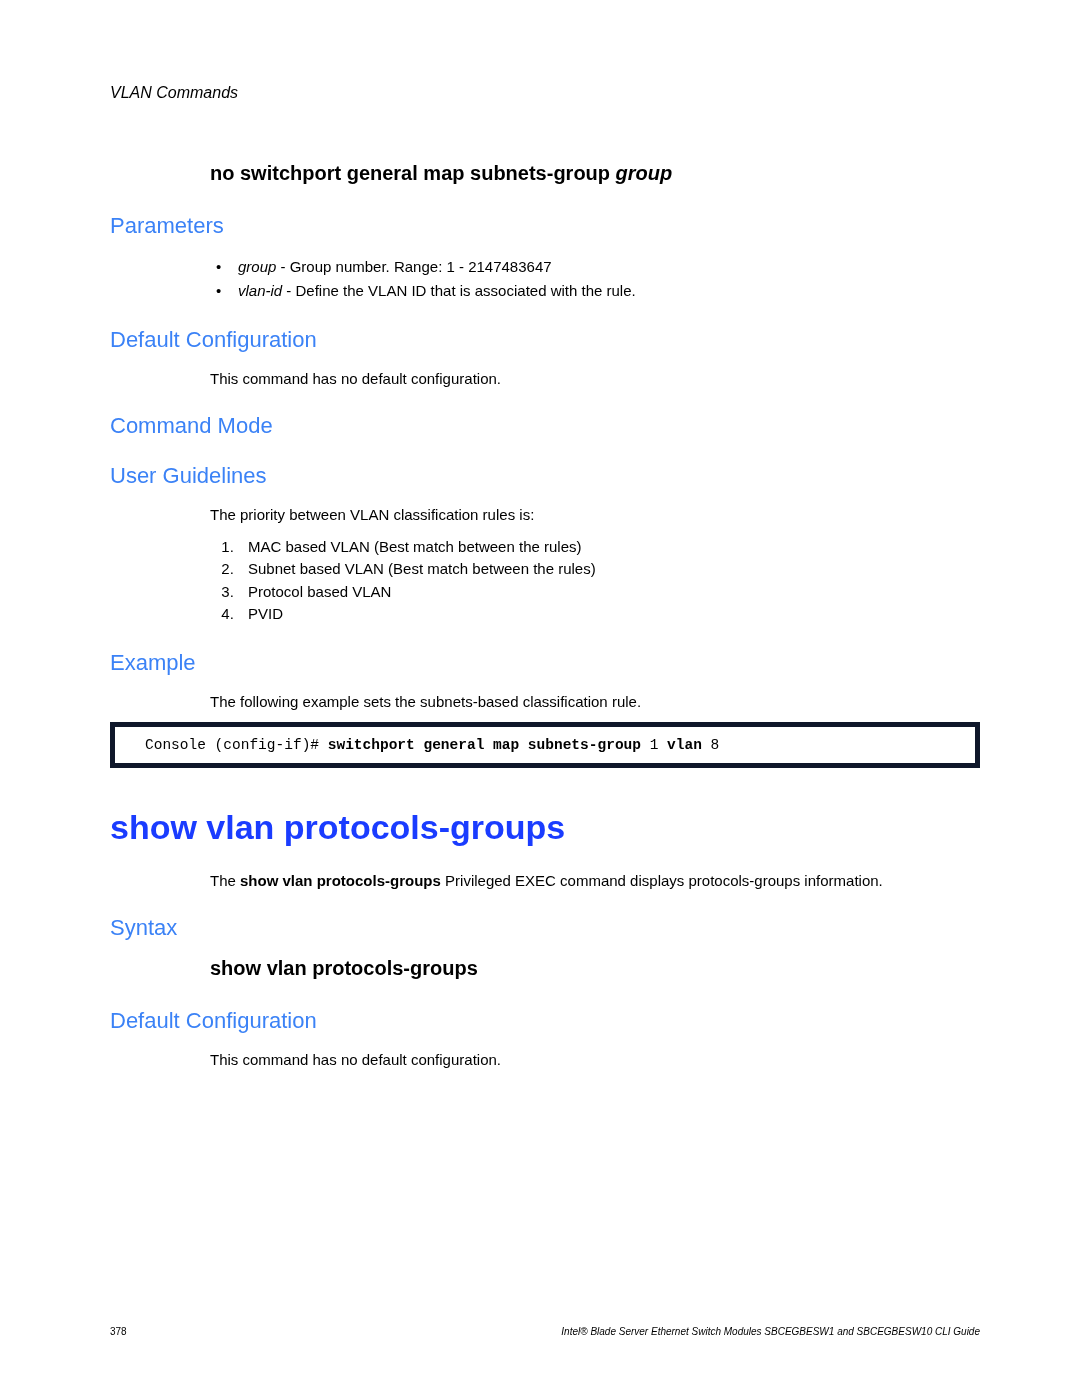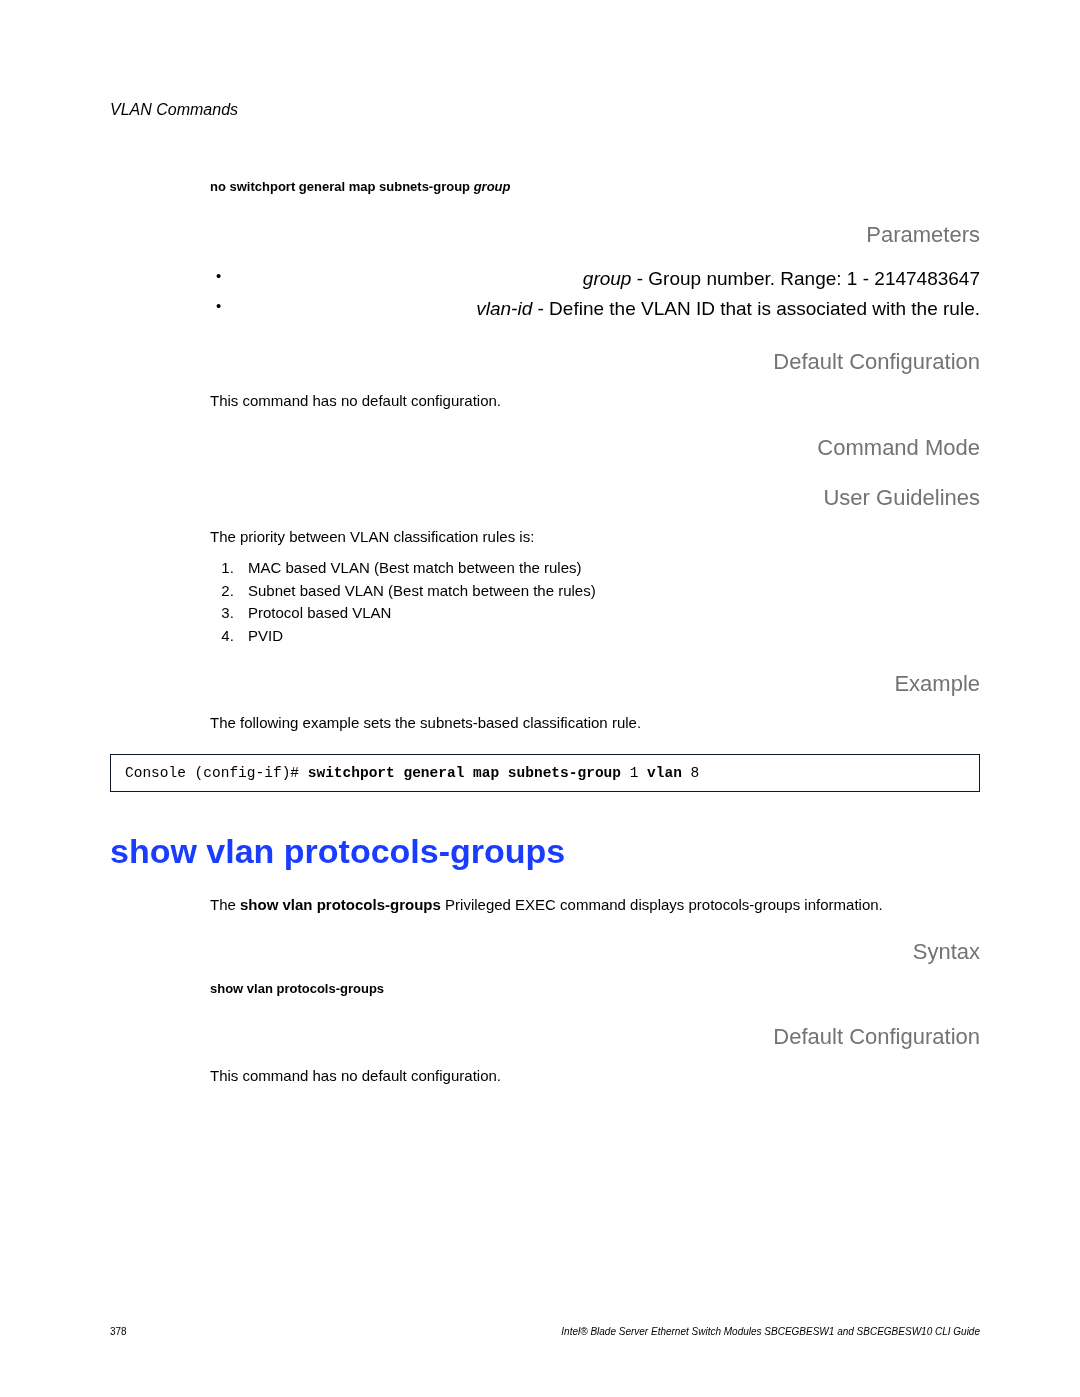--- a/index.html
+++ b/index.html
@@ -16,56 +16,53 @@
     padding: 84px 100px 60px 110px;
     box-sizing: border-box;
     width: 100%;
     height: 100%;
     position: relative;
   }
   .header-title {
     font-style: italic;
     font-size: 16px;
     margin-bottom: 60px;
-    margin-top: 17px;
   }
   .syntax-line {
     font-weight: bold;
-    font-size: 13px;
+    font-size: 20px;
     margin-left: 100px;
     margin-bottom: 28px;
   }
   .syntax-line .ital {
     font-style: italic;
     font-weight: bold;
   }
   h2.section {
-    color: #737373;
+    color: #3b82f6;
     font-weight: normal;
     font-size: 22px;
     margin: 24px 0 16px 0;
-    text-align: right;
   }
   .body-text {
     font-size: 15px;
     margin-left: 100px;
     margin-bottom: 10px;
     line-height: 1.35;
   }
   ul.bullets {
     list-style: none;
     margin: 0 0 18px 100px;
     padding: 0;
   }
   ul.bullets li {
-    font-size: 19px;
+    font-size: 15px;
     position: relative;
     padding-left: 28px;
     line-height: 1.6;
-    text-align: right;
   }
   ul.bullets li::before {
     content: "•";
     position: absolute;
     left: 6px;
     top: 0;
     font-size: 15px;
   }
   ul.bullets li .ital {
     font-style: italic;
@@ -73,23 +70,23 @@
   ol.numbered {
     margin: 6px 0 18px 100px;
     padding-left: 28px;
     font-size: 15px;
   }
   ol.numbered li {
     padding-left: 10px;
     line-height: 1.5;
   }
   .code-box {
-    border: 1px solid #0f172a;
-    margin: 20px 0 30px 0;
-    padding: 10px 14px;
+    border: 5px solid #0f172a;
+    margin: 10px 0 30px 0;
+    padding: 10px 30px;
     font-family: "Courier New", monospace;
     font-size: 14.5px;
     white-space: pre;
   }
   .code-box .bold {
     font-weight: bold;
   }
   h1.cmd-title {
     color: #1a3cff;
     font-weight: bold;

